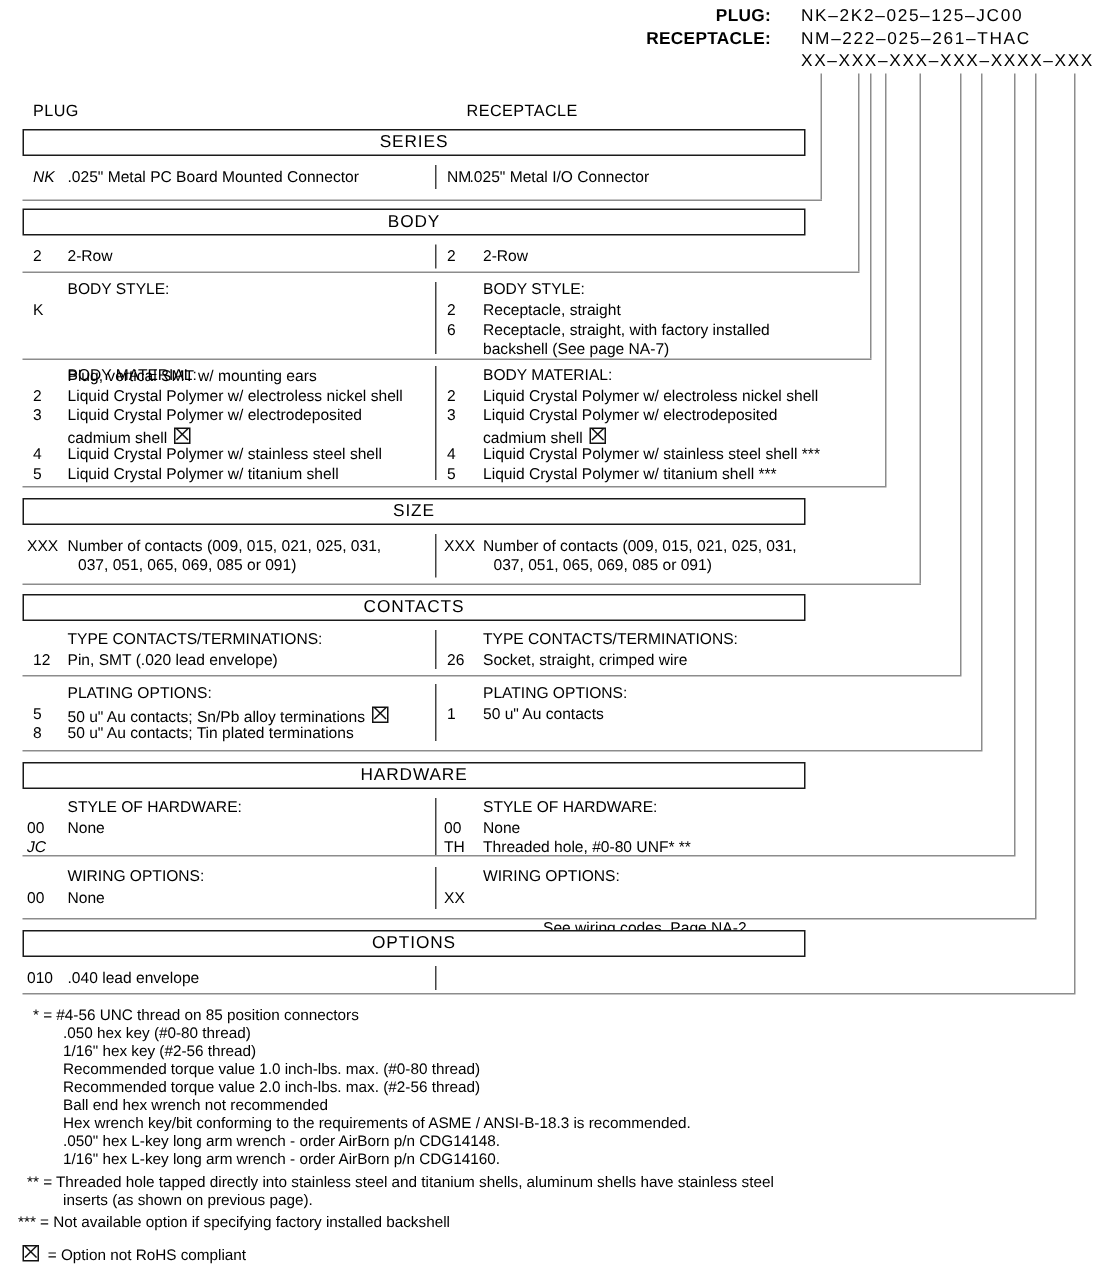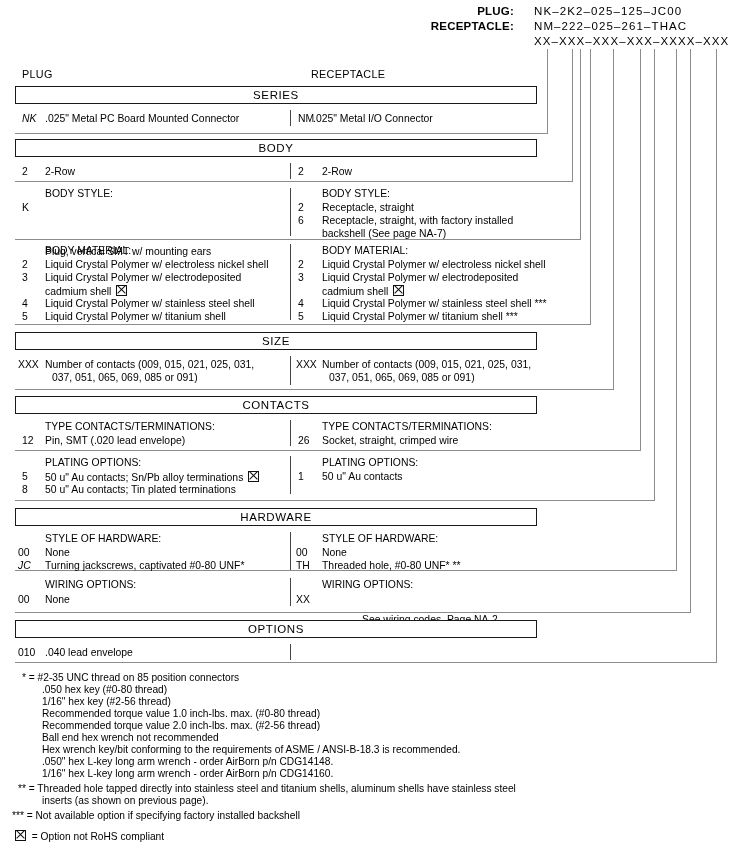--- a/index.html
+++ b/index.html
@@ -184,41 +184,40 @@
   <div class="hdr" style="left:322px;top:457px;">PLATING OPTIONS:</div>
   <div class="code" style="left:298px;top:471px;">1</div>
   <div class="cell" style="left:322px;top:471px;">50 u" Au contacts</div>
 
   <div class="secbar" style="left:15px;top:508px;width:522px;height:18px;">HARDWARE</div>
   <div class="vsep" style="left:290px;top:532px;height:38px;"></div>
   <div class="hdr" style="left:45px;top:533px;">STYLE OF HARDWARE:</div>
   <div class="code" style="left:18px;top:547px;">00</div>
   <div class="cell" style="left:45px;top:547px;">None</div>
   <div class="code" style="left:18px;top:560px;font-style:italic;">JC</div>
-  <div class="cell" style="left:45px;top:560px;">Turning jackscrews, captivated #0-80 UNF*</div>
   <div class="hdr" style="left:322px;top:533px;">STYLE OF HARDWARE:</div>
   <div class="code" style="left:296px;top:547px;">00</div>
   <div class="cell" style="left:322px;top:547px;">None</div>
   <div class="code" style="left:296px;top:560px;">TH</div>
   <div class="cell" style="left:322px;top:560px;">Threaded hole, #0-80 UNF*  **</div>
 
   <div class="vsep" style="left:290px;top:578px;height:28px;"></div>
   <div class="hdr" style="left:45px;top:579px;">WIRING OPTIONS:</div>
   <div class="code" style="left:18px;top:594px;">00</div>
   <div class="cell" style="left:45px;top:594px;">None</div>
   <div class="hdr" style="left:322px;top:579px;">WIRING OPTIONS:</div>
   <div class="code" style="left:296px;top:594px;">XX</div>
   <div class="cell" style="left:322px;top:614px;margin-left:40px;">See wiring codes, Page NA-2</div>
 
   <div class="secbar" style="left:15px;top:620px;width:522px;height:18px;">OPTIONS</div>
   <div class="vsep" style="left:290px;top:644px;height:16px;"></div>
   <div class="code" style="left:18px;top:647px;">010</div>
   <div class="cell" style="left:45px;top:647px;">.040 lead envelope</div>
 
-  <div class="fn" style="left:22px;top:672px;">* = #2-35 UNC thread on 85 position connectors</div>
+  <div class="fn" style="left:22px;top:672px;">* = #4-56 UNC thread on 85 position connectors</div>
   <div class="fn" style="left:42px;top:684px;">.050 hex key (#0-80 thread)</div>
   <div class="fn" style="left:42px;top:696px;">1/16" hex key (#2-56 thread)</div>
   <div class="fn" style="left:42px;top:708px;">Recommended torque value 1.0 inch-lbs. max. (#0-80 thread)</div>
   <div class="fn" style="left:42px;top:720px;">Recommended torque value 2.0 inch-lbs. max. (#2-56 thread)</div>
   <div class="fn" style="left:42px;top:732px;">Ball end hex wrench not recommended</div>
   <div class="fn" style="left:42px;top:744px;">Hex wrench key/bit conforming to the requirements of ASME / ANSI-B-18.3 is recommended.</div>
   <div class="fn" style="left:42px;top:756px;">.050" hex L-key long arm wrench - order AirBorn p/n CDG14148.</div>
   <div class="fn" style="left:42px;top:768px;">1/16" hex L-key long arm wrench - order AirBorn p/n CDG14160.</div>
 
   <div class="fn" style="left:18px;top:783px;">** = Threaded hole tapped directly into stainless steel and titanium shells, aluminum shells have stainless steel</div>

